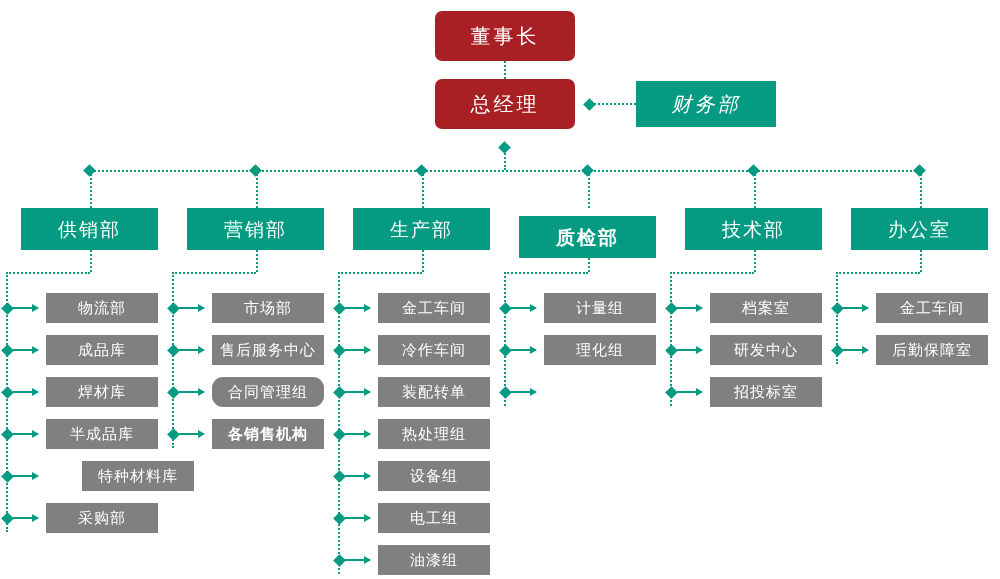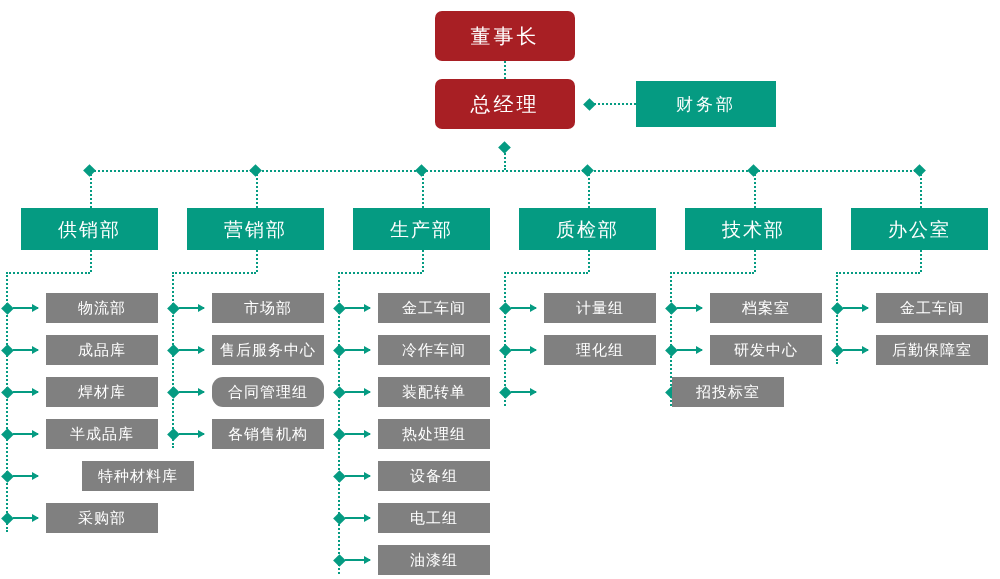--- a/index.html
+++ b/index.html
@@ -34,24 +34,25 @@
   .node.exec {
     background: #A81F24;
     border-radius: 7px;
     font-size: 20px;
     width: 140px;
     height: 50px;
     letter-spacing: 3px;
   }
   .node.finance {
     background: #059B82;
-    font-size: 17px;
+    font-size: 20px;
     width: 140px;
     height: 46px;
     letter-spacing: 3px;
+    font-style: italic;
   }
   .node.dept {
     background: #059B82;
     font-size: 19px;
     width: 137px;
     height: 42px;
     letter-spacing: 2px;
   }
   .node.sub {
     background: #808080;
@@ -145,21 +146,21 @@
     <div class="arrow" style="left: 179px; top: 307px; width: 25px;"></div>
     <div class="node sub" style="left: 212px; top: 293px;">市场部</div>
     <div class="diamond" style="left: 168.5px; top: 345.5px;"></div>
     <div class="arrow" style="left: 179px; top: 349px; width: 25px;"></div>
     <div class="node sub" style="left: 212px; top: 335px;">售后服务中心</div>
     <div class="diamond" style="left: 168.5px; top: 387.5px;"></div>
     <div class="arrow" style="left: 179px; top: 391px; width: 25px;"></div>
     <div class="node sub" style="left: 212px; top: 377px; border-radius: 11px;">合同管理组</div>
     <div class="diamond" style="left: 168.5px; top: 429.5px;"></div>
     <div class="arrow" style="left: 179px; top: 433px; width: 25px;"></div>
-    <div class="node sub" style="left: 212px; top: 419px;">各销售机构</div>
+    <div class="node sub" style="left: 212px; top: 419px; font-weight: bold;">各销售机构</div>
     <div class="diamond" style="left: 417px; top: 165.5px;"></div>
     <div class="conn dot-v" style="left: 421.5px; top: 174px; height: 34px;"></div>
     <div class="node dept" style="left: 353px; top: 208px;">生产部</div>
     <div class="conn dot-v" style="left: 421.5px; top: 250px; height: 22px;"></div>
     <div class="conn dot-h" style="left: 338px; top: 272px; width: 83.5px;"></div>
     <div class="conn dot-v" style="left: 338px; top: 272px; height: 302px;"></div>
     <div class="diamond" style="left: 334.5px; top: 303.5px;"></div>
     <div class="arrow" style="left: 345px; top: 307px; width: 25px;"></div>
     <div class="node sub" style="left: 378px; top: 293px;">金工车间</div>
     <div class="diamond" style="left: 334.5px; top: 345.5px;"></div>
@@ -175,21 +176,21 @@
     <div class="arrow" style="left: 345px; top: 475px; width: 25px;"></div>
     <div class="node sub" style="left: 378px; top: 461px;">设备组</div>
     <div class="diamond" style="left: 334.5px; top: 513.5px;"></div>
     <div class="arrow" style="left: 345px; top: 517px; width: 25px;"></div>
     <div class="node sub" style="left: 378px; top: 503px;">电工组</div>
     <div class="diamond" style="left: 334.5px; top: 555.5px;"></div>
     <div class="arrow" style="left: 345px; top: 559px; width: 25px;"></div>
     <div class="node sub" style="left: 378px; top: 545px;">油漆组</div>
     <div class="diamond" style="left: 583px; top: 165.5px;"></div>
     <div class="conn dot-v" style="left: 587.5px; top: 174px; height: 34px;"></div>
-    <div class="node dept" style="left: 519px; top: 208px;">质检部</div>
+    <div class="node dept" style="left: 519px; top: 216px; font-weight: bold;">质检部</div>
     <div class="conn dot-v" style="left: 587.5px; top: 250px; height: 22px;"></div>
     <div class="conn dot-h" style="left: 504px; top: 272px; width: 83.5px;"></div>
     <div class="conn dot-v" style="left: 504px; top: 272px; height: 134px;"></div>
     <div class="diamond" style="left: 500.5px; top: 303.5px;"></div>
     <div class="arrow" style="left: 511px; top: 307px; width: 25px;"></div>
     <div class="node sub" style="left: 544px; top: 293px;">计量组</div>
     <div class="diamond" style="left: 500.5px; top: 345.5px;"></div>
     <div class="arrow" style="left: 511px; top: 349px; width: 25px;"></div>
     <div class="node sub" style="left: 544px; top: 335px;">理化组</div>
     <div class="diamond" style="left: 500.5px; top: 387.5px;"></div>
@@ -201,21 +202,21 @@
     <div class="conn dot-h" style="left: 670px; top: 272px; width: 83.5px;"></div>
     <div class="conn dot-v" style="left: 670px; top: 272px; height: 134px;"></div>
     <div class="diamond" style="left: 666.5px; top: 303.5px;"></div>
     <div class="arrow" style="left: 677px; top: 307px; width: 25px;"></div>
     <div class="node sub" style="left: 710px; top: 293px;">档案室</div>
     <div class="diamond" style="left: 666.5px; top: 345.5px;"></div>
     <div class="arrow" style="left: 677px; top: 349px; width: 25px;"></div>
     <div class="node sub" style="left: 710px; top: 335px;">研发中心</div>
     <div class="diamond" style="left: 666.5px; top: 387.5px;"></div>
     <div class="arrow" style="left: 677px; top: 391px; width: 25px;"></div>
-    <div class="node sub" style="left: 672px; top: 377px; text-align: center;">招投标室</div>
+    <div class="node sub" style="left: 710px; top: 377px; text-align: center;">招投标室</div>
     <div class="diamond" style="left: 915px; top: 165.5px;"></div>
     <div class="conn dot-v" style="left: 919.5px; top: 174px; height: 34px;"></div>
     <div class="node dept" style="left: 851px; top: 208px;">办公室</div>
     <div class="conn dot-v" style="left: 919.5px; top: 250px; height: 22px;"></div>
     <div class="conn dot-h" style="left: 836px; top: 272px; width: 83.5px;"></div>
     <div class="conn dot-v" style="left: 836px; top: 272px; height: 92px;"></div>
     <div class="diamond" style="left: 832.5px; top: 303.5px;"></div>
     <div class="arrow" style="left: 843px; top: 307px; width: 25px;"></div>
     <div class="node sub" style="left: 876px; top: 293px;">金工车间</div>
     <div class="diamond" style="left: 832.5px; top: 345.5px;"></div>

